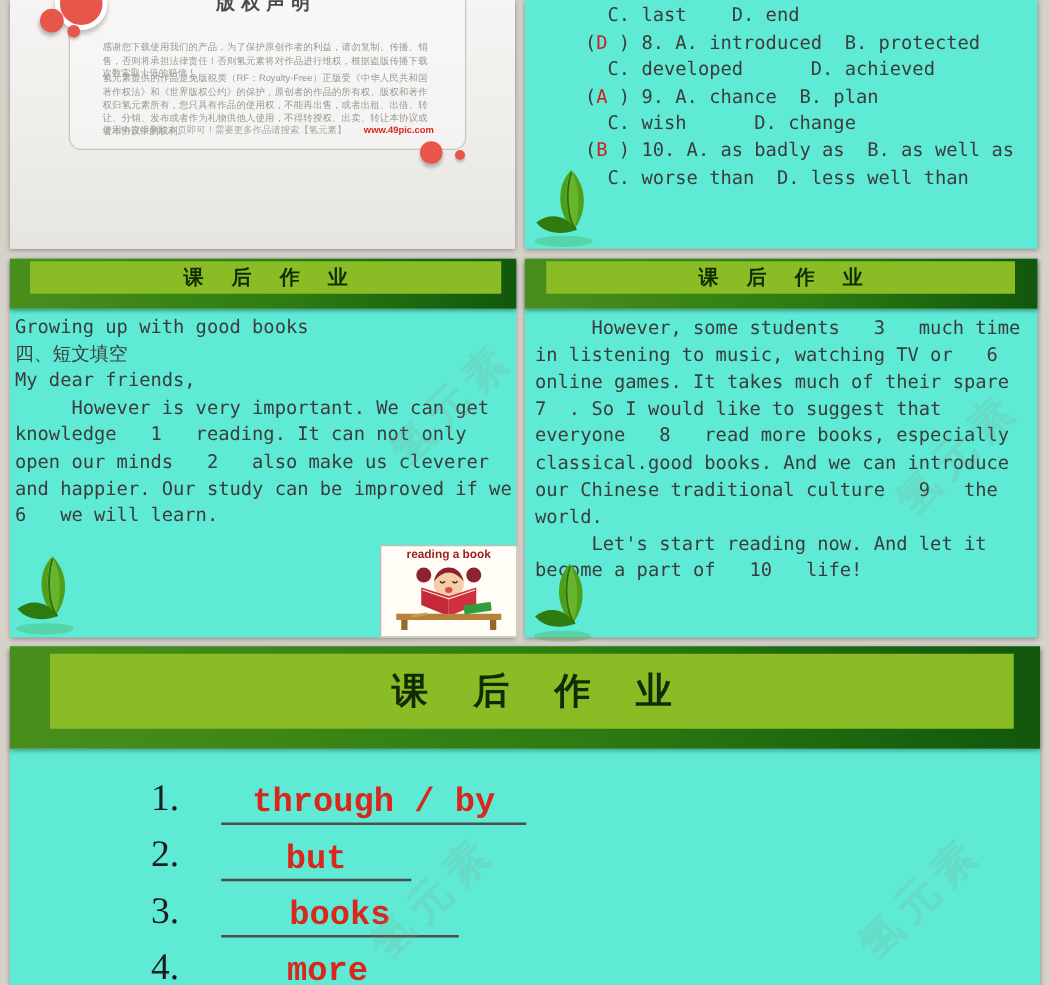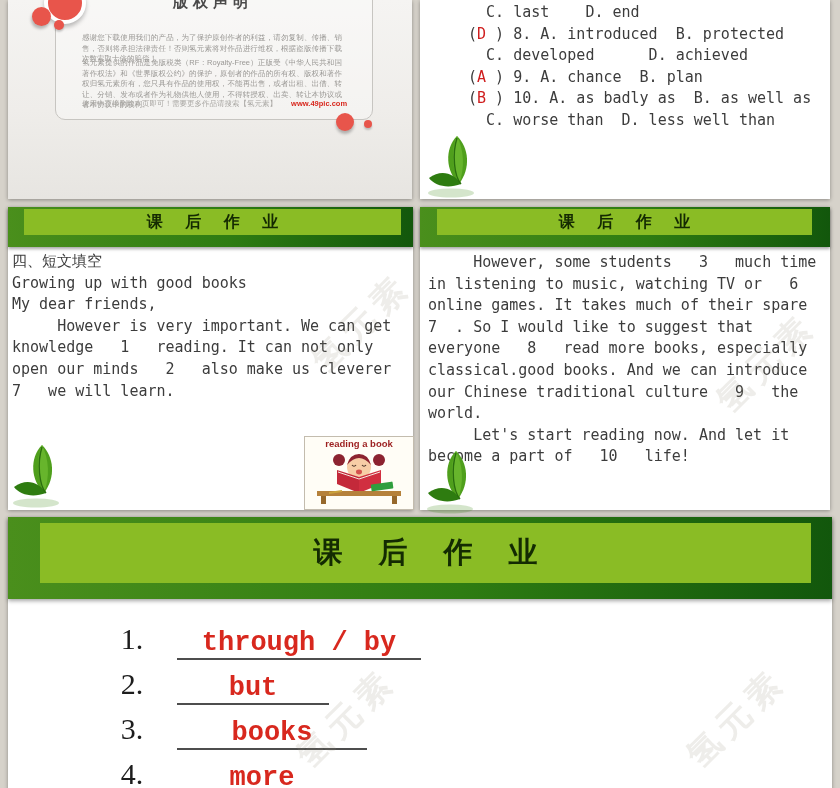--- a/index.html
+++ b/index.html
@@ -2,21 +2,21 @@
 <html><head>
 <meta charset="utf-8">
 <style>
   html, body { margin: 0; padding: 0; }
   body { font-family: "Liberation Sans", sans-serif; }
   .page {
     position: relative; width: 840px; height: 788px;
     background: #d6d2ca; overflow: hidden; padding-left: 44px;
   }
   .slide {
-    position: absolute; background: #ffffff;
+    position: absolute; background: #5eead4;
     box-shadow: 0 1px 4px rgba(0,0,0,0.35);
   }
   
   #slide-copyright {
     left: 8px; top: 0; width: 404px; height: 199px;
     background: linear-gradient(180deg, #f5f4f2 0%, #efedea 55%, #e7e5e1 100%);
   }
   .cc-card {
     position: absolute; left: 47px; top: -70px; width: 316px; height: 188px;
     border: 1px solid #c7c5c1; border-radius: 10px;
@@ -153,46 +153,48 @@
     <div class="rc rc-b1"></div>
     <div class="rc rc-b2"></div>
   </div>
 
   <div class="slide" id="slide-quiz">
     <div class="quiz-lines">
       <div class="mono"><span>  </span><span class="red-ans"></span><span>C. last    D. end</span></div>
       <div class="mono"><span>(</span><span class="red-ans">D</span><span> ) 8. A. introduced  B. protected</span></div>
       <div class="mono"><span>  </span><span class="red-ans"></span><span>C. developed      D. achieved</span></div>
       <div class="mono"><span>(</span><span class="red-ans">A</span><span> ) 9. A. chance  B. plan</span></div>
+      <div class="mono"><span>  </span><span class="red-ans"></span><span>C. wish      D. change</span></div>
       <div class="mono"><span>(</span><span class="red-ans">B</span><span> ) 10. A. as badly as  B. as well as</span></div>
       <div class="mono"><span>  </span><span class="red-ans"></span><span>C. worse than  D. less well than</span></div>
     </div>
     <span class="leaf">
       <svg width="58" height="64" viewBox="0 0 58 64">
         <path d="M33 2 C 45 14, 47 34, 35 50 C 22 38, 20 15, 33 2 Z" fill="#4f9f1c"></path>
         <path d="M33 2 C 40 16, 41 34, 35 50 C 28 36, 27 14, 33 2 Z" fill="#67b52c"></path>
         <path d="M5 44 C 17 35, 30 39, 37 50 C 24 55, 11 52, 5 44 Z" fill="#2e7c10"></path>
         <path d="M37 50 C 30 42, 28 20, 33 4" stroke="#2a6e0e" stroke-width="1.4" fill="none"></path>
         <ellipse cx="27" cy="59" rx="23" ry="4.5" fill="#3d8a14" opacity="0.22"></ellipse>
       </svg>
     </span>
   </div>
 
   <div class="slide" id="slide-fill1">
     <div class="banner">
       <div class="banner-inner">课 后 作 业</div>
     </div>
     <div class="passage">
+      <div class="mono">Growing up with good books</div>
       <div class="mono">四、短文填空</div>
-      <div class="mono">Growing up with good books</div>
       <div class="mono">My dear friends,</div>
       <div class="mono">     However is very important. We can get</div>
       <div class="mono">knowledge   1   reading. It can not only</div>
       <div class="mono">open our minds   2   also make us cleverer</div>
-      <div class="mono">7   we will learn.</div>
+      <div class="mono">and happier. Our study can be improved if we</div>
+      <div class="mono">6   we will learn.</div>
     </div>
     <div class="reading-box">
       <div class="reading-caption">reading a book</div>
       <span>
         <svg width="104" height="54" viewBox="0 0 104 54">
           <circle cx="32" cy="9" r="6" fill="#8c2330"></circle>
           <circle cx="72" cy="9" r="6" fill="#8c2330"></circle>
           <circle cx="52" cy="16" r="12" fill="#f7cda6"></circle>
           <path d="M40 14 Q43 3 52 3 Q61 3 64 14 Q58 7 52 7 Q46 7 40 14 Z" fill="#8c2330"></path>
           <path d="M45 14 q2 2.5 4 0" stroke="#4a3227" stroke-width="1.2" fill="none"></path>

